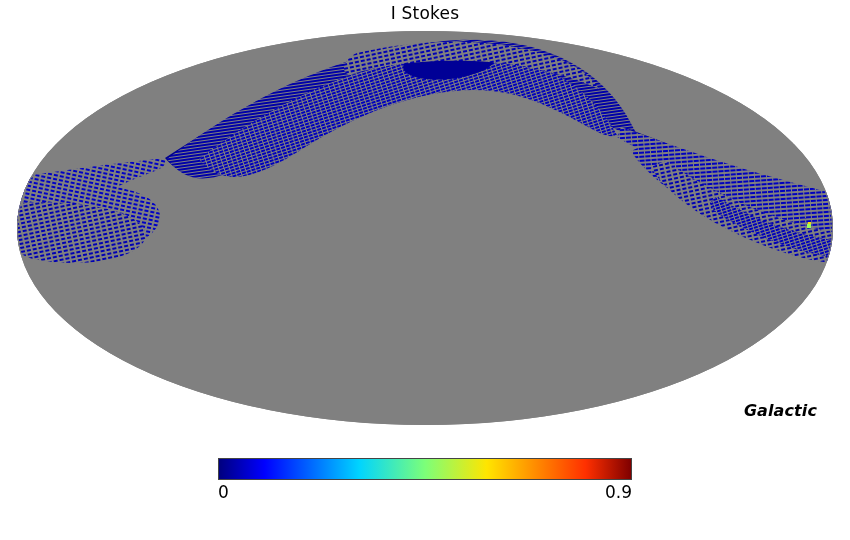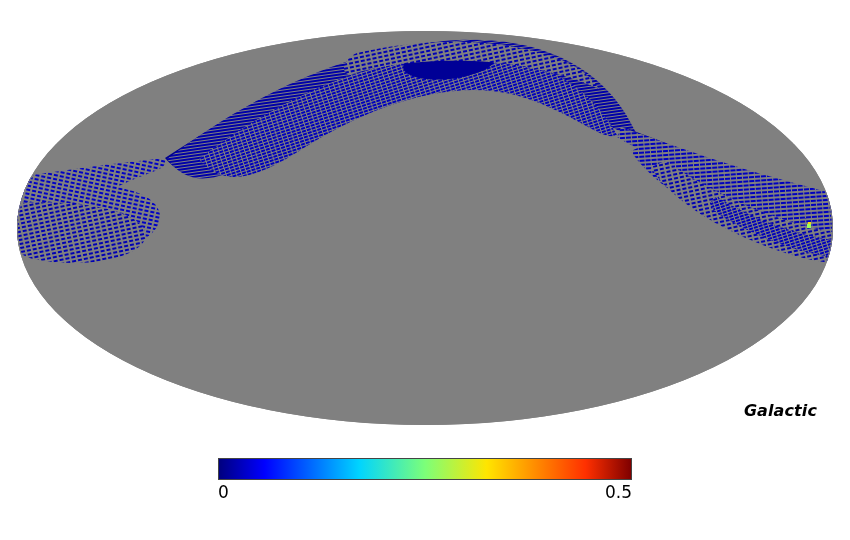--- a/index.html
+++ b/index.html
@@ -82,20 +82,21 @@
     font-size: 17px;
     color: #000000;
     font-family: "DejaVu Sans", sans-serif;
   }
 </style>
 </head>
 <body style="background: rgb(255, 255, 255);">
 
 <div id="figure" style="background: rgb(255, 255, 255);">
 
+  <div id="map-title">I Stokes</div>
 
   <div id="sky-projection">
     <svg id="projection-svg" viewBox="0 0 816 394" preserveAspectRatio="none">
       <defs>
         <clipPath id="ellipse-clip">
           <ellipse cx="408" cy="197" rx="408" ry="197"></ellipse>
         </clipPath>
         <pattern id="hatch-sparse" width="6" height="4" patternUnits="userSpaceOnUse" patternTransform="rotate(-12)">
           <rect width="6" height="4" fill="#808080"></rect>
           <rect width="4" height="2" fill="#0000b4"></rect>
@@ -176,16 +177,16 @@
 
       <ellipse cx="408" cy="197" rx="407.5" ry="196.5" fill="none" stroke="#808080" stroke-width="1"></ellipse>
     </svg>
   </div>
 
   <div id="coord-label">Galactic</div>
 
   <div id="colorbar-group">
     <div id="colorbar-bar" style="background: linear-gradient(to right, rgb(0, 0, 127) 0%, rgb(0, 0, 255) 11%, rgb(0, 212, 255) 34%, rgb(124, 255, 121) 50%, rgb(255, 229, 0) 65%, rgb(255, 48, 0) 89%, rgb(127, 0, 0) 100%);"></div>
     <div id="colorbar-min">0</div>
-    <div id="colorbar-max">0.5</div>
+    <div id="colorbar-max">0.9</div>
   </div>
 
 </div>
 
 </body></html>

